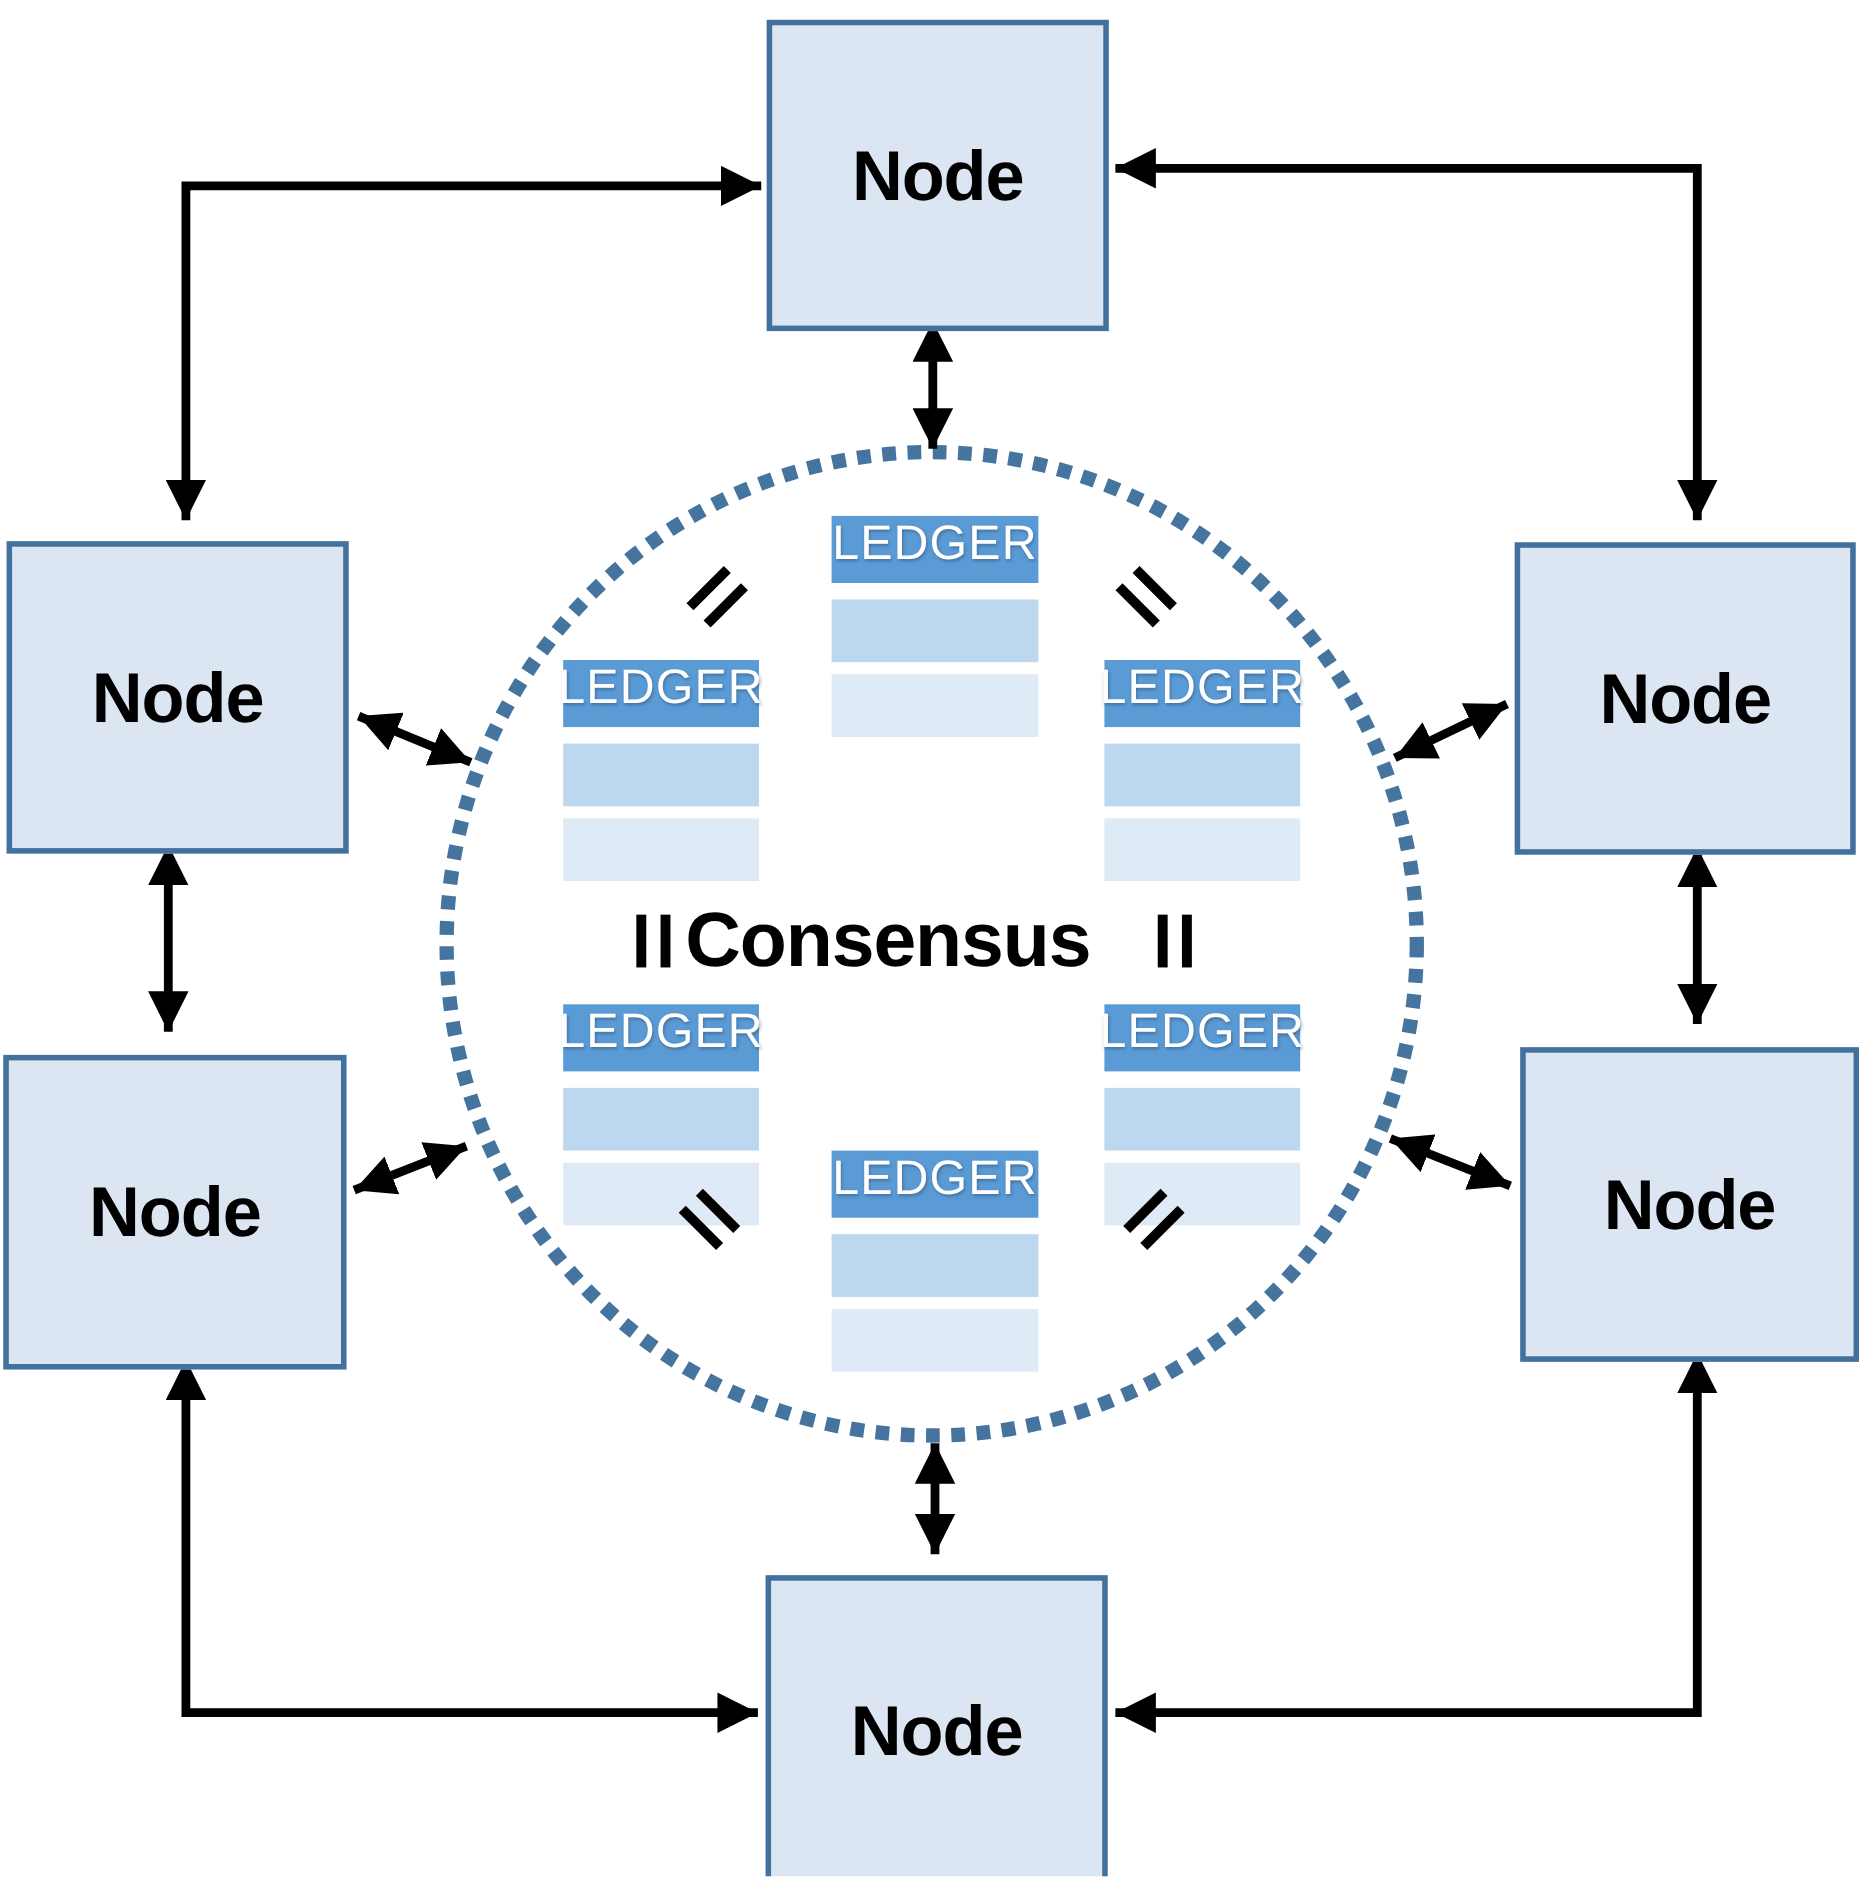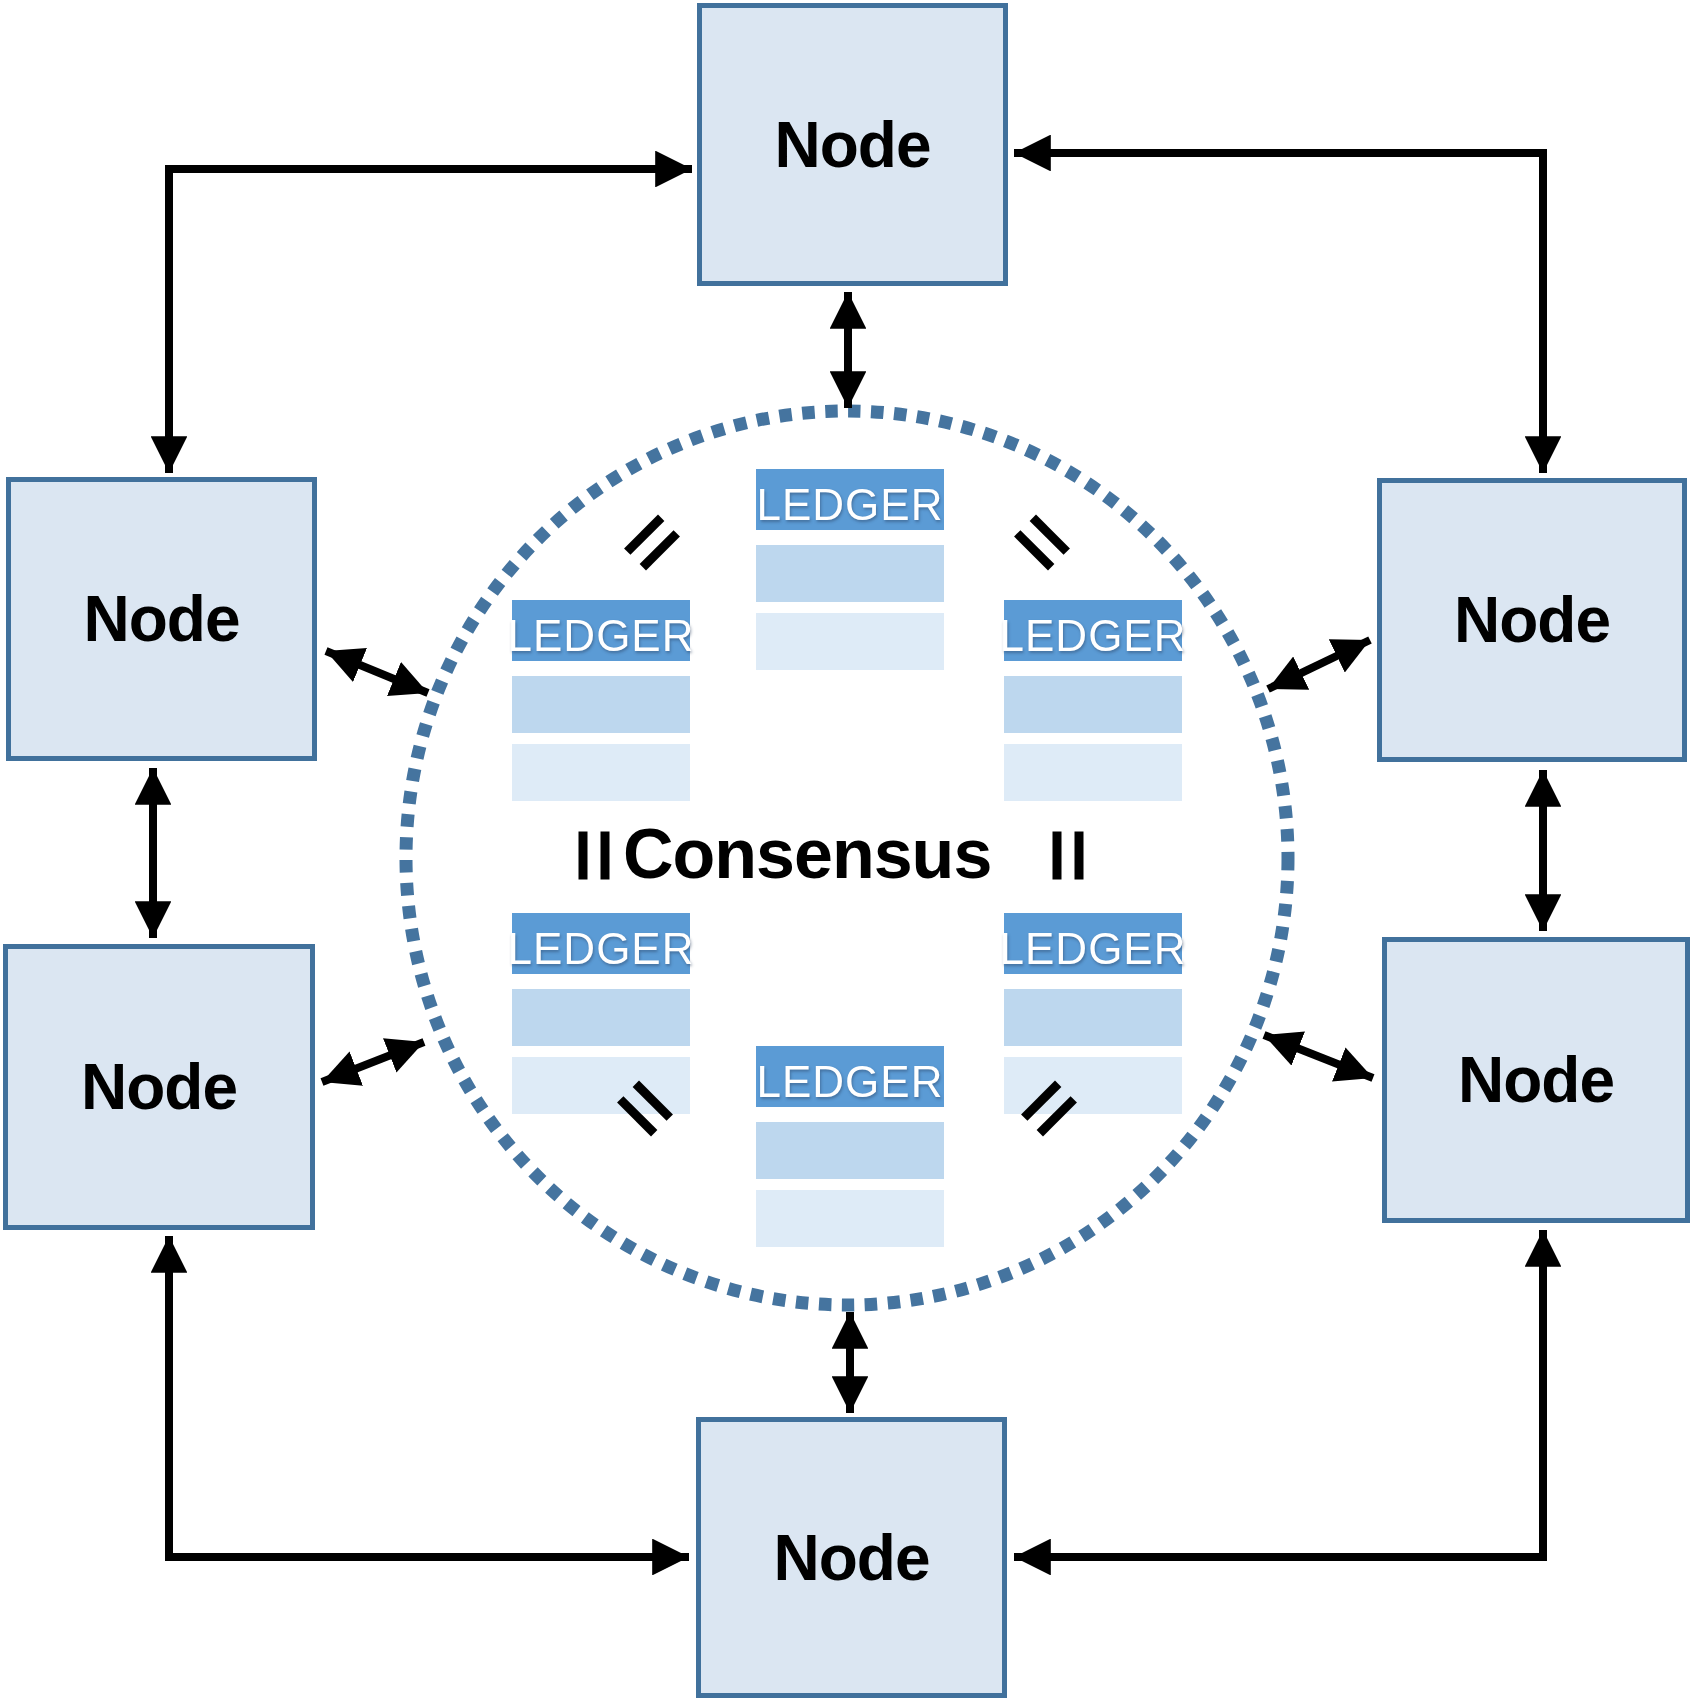--- a/index.html
+++ b/index.html
@@ -22,28 +22,28 @@
     stroke-width:8;
     fill:none;
   }
   .ah{fill:var(--arrow,#000);}
   .node{
     position:absolute;
     box-sizing:border-box;
     background:var(--node-fill,#dbe6f2);
     border:5px solid var(--node-border,#41719c);
     display:flex;align-items:center;justify-content:center;
-    font-weight:700;font-size:64px;letter-spacing:-1px;color:#000;
+    font-weight:700;font-size:64px;letter-spacing:-1px;color:#000;margin-top:15px;
   }
   .ledger{position:absolute;}
   .ledger-header{
     height:61px;
     background:var(--ledger-header,#5b9bd5);
     color:#fff;
-    display:flex;align-items:flex-end;justify-content:center;
+    display:flex;align-items:flex-start;justify-content:center;
     font-size:44px;font-weight:400;letter-spacing:1px;
     text-shadow:1px 2px 3px rgba(40,60,90,.45);
   }
   .ledger-row{height:57px;}
   .ledger-row.mid{margin-top:15px;background:var(--ledger-row-mid,#bdd7ee);}
   .ledger-row.light{margin-top:11px;background:var(--ledger-row-light,#deebf7);}
   .consensus{
     position:absolute;
     left:623px;top:814px;
     font-size:70px;font-weight:700;letter-spacing:-1px;color:#000;

